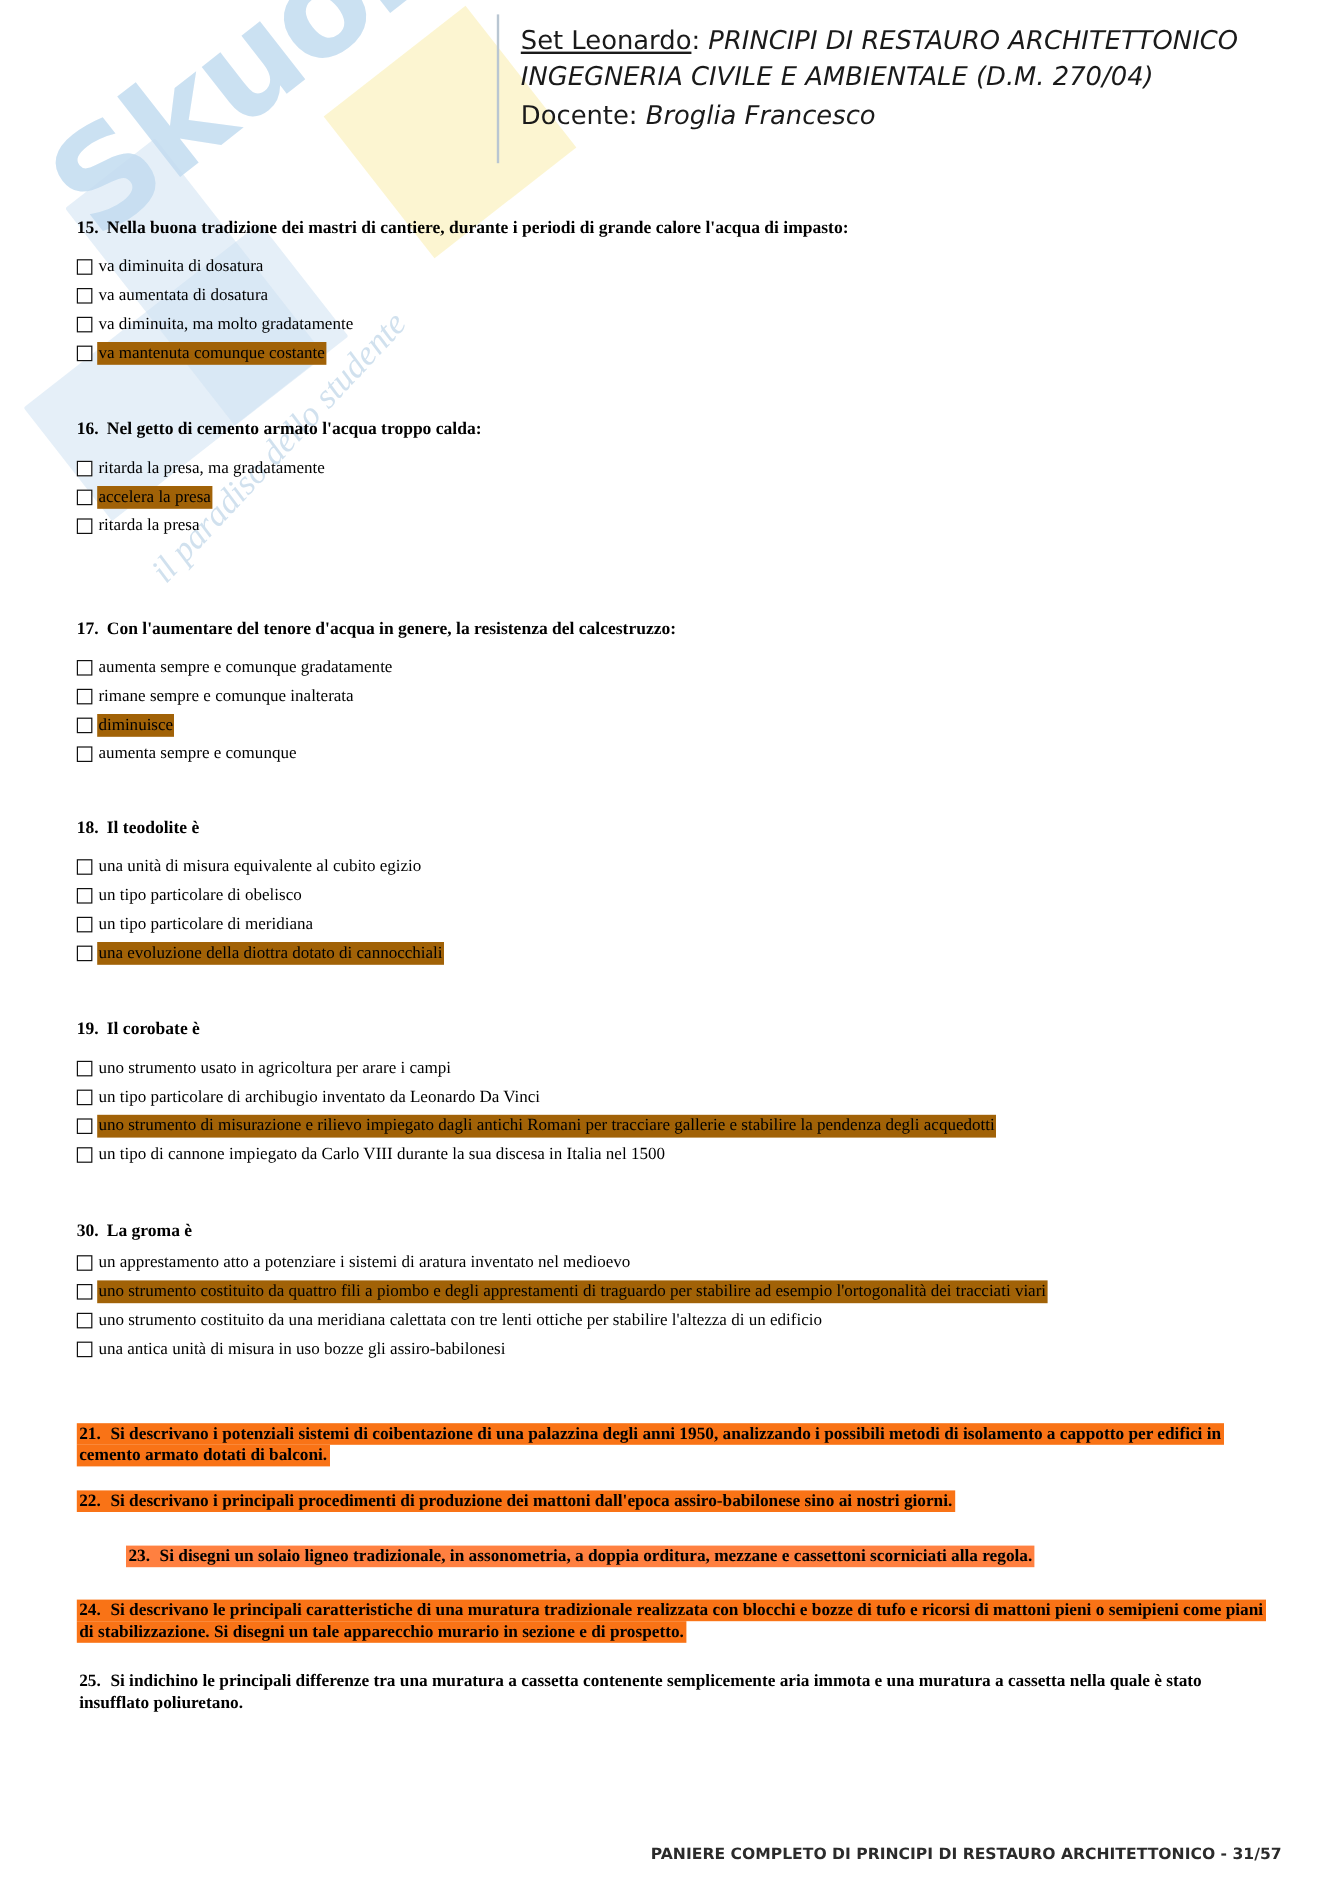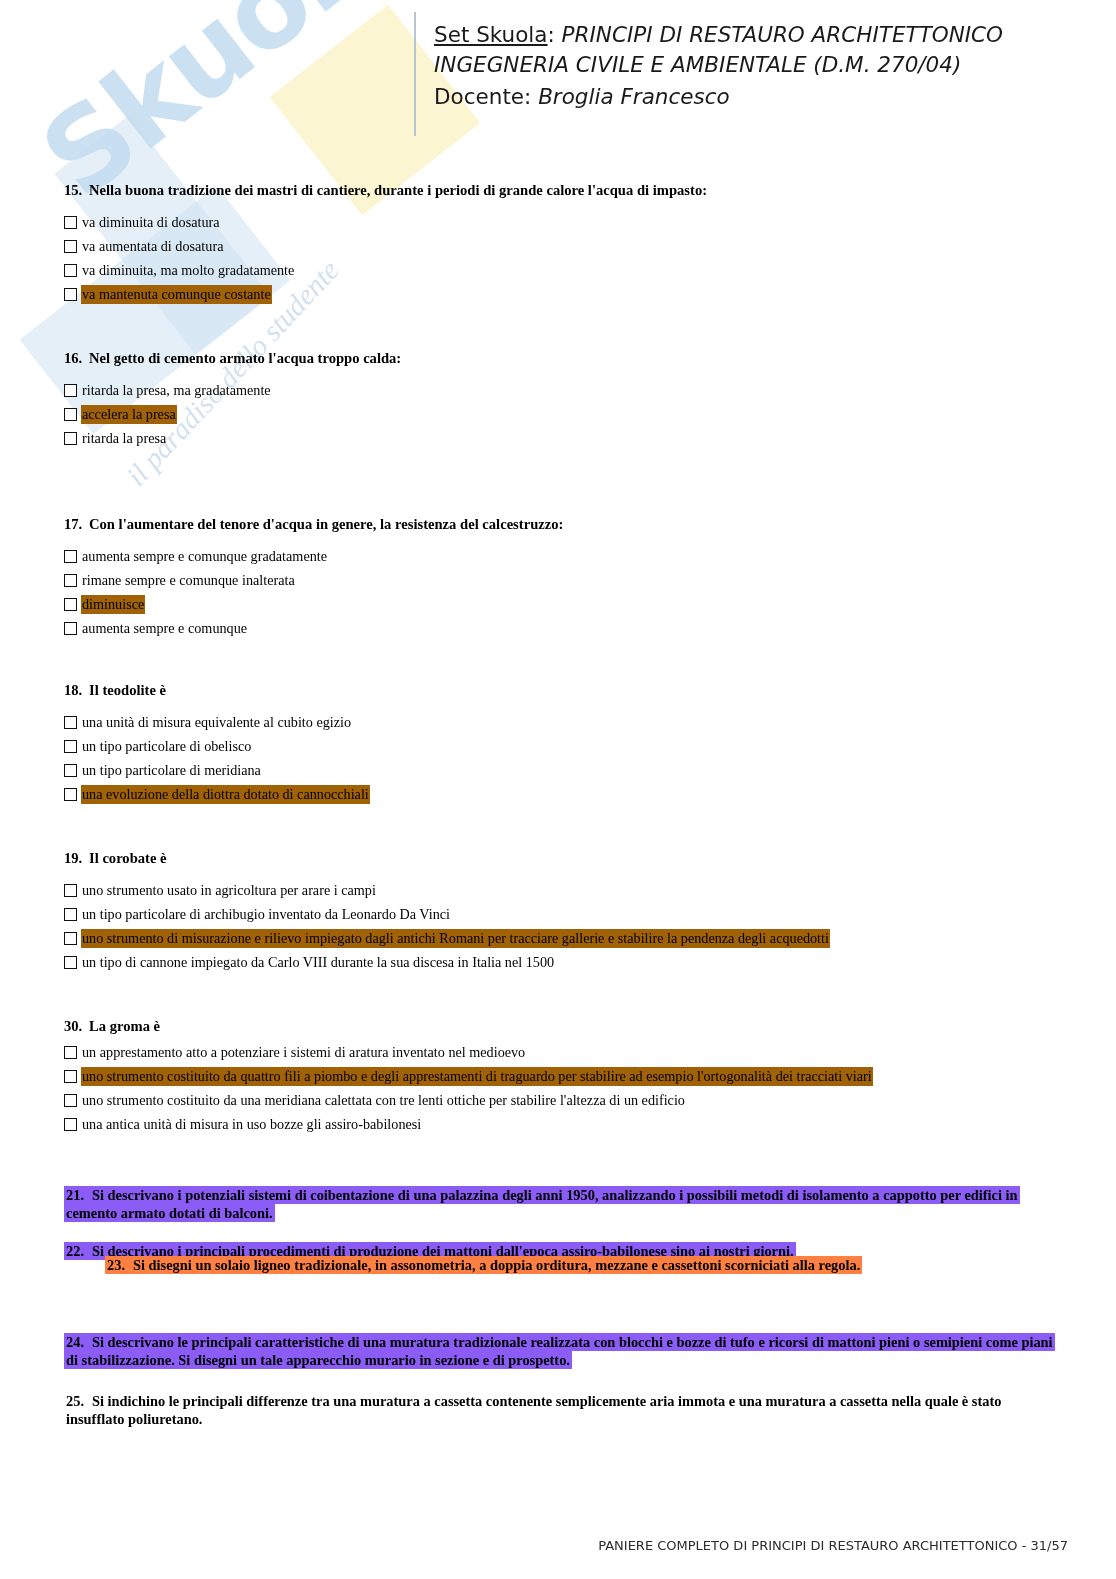--- a/index.html
+++ b/index.html
@@ -150,55 +150,56 @@
     left: 64px;
     font-weight: bold;
     font-size: 14.4px;
     line-height: 18px;
   }
   .oq .mark {
     padding: 1px 2px;
     box-decoration-break: clone;
     -webkit-box-decoration-break: clone;
   }
-  .mk-green { background: #8b5cf6; }
+  .mk-green { background: #f97316; }
   .mk-orange { background: #ff8040; }
   .mk-none { background: transparent; }
   .oq-num { display: inline-block; min-width: 26px; }
 
   
   .footer {
     position: absolute;
     left: 0;
     top: 1538px;
     width: 1068px;
     text-align: right;
     font-family: "DejaVu Sans", "Liberation Sans", sans-serif;
     font-size: 13px;
     color: #2b2b2b;
     z-index: 3;
+    font-weight: bold;
   }
 </style>
 </head>
 <body>
 
 <div id="page">
 
   <div class="wm-layer">
     <div class="wm-yellow" style="left:300px;top:35px;width:150px;height:150px;transform:rotate(-38deg);"></div>
     <div class="wm-bar" style="left:30px;top:250px;width:250px;height:120px;transform:rotate(-38deg);"></div>
     <div class="wm-bar" style="left:115px;top:120px;width:95px;height:230px;transform:rotate(-38deg);"></div>
     <div class="wm-logo-text"><span>Skuola</span></div>
     <div class="wm-tag">il paradiso dello studente</div>
   </div>
 
   <div class="header">
     <div class="hdr-divider"></div>
     <div class="hdr-text">
-      <div class="hdr-line1"><span class="lbl">Set Skuola</span><span>: </span><span class="val">PRINCIPI DI RESTAURO ARCHITETTONICO</span></div>
+      <div class="hdr-line1"><span class="lbl">Set Leonardo</span><span>: </span><span class="val">PRINCIPI DI RESTAURO ARCHITETTONICO</span></div>
       <div class="hdr-line2">INGEGNERIA CIVILE E AMBIENTALE (D.M. 270/04)</div>
       <div class="hdr-line3"><span>Docente</span><span>: </span><span class="val">Broglia Francesco</span></div>
     </div>
   </div>
 
   <div class="content" id="content-root">
       <div class="q-block" style="top: 182px;">
         <div class="q-title"><span class="q-num">15.</span><span>Nella buona tradizione dei mastri di cantiere, durante i periodi di grande calore l'acqua di impasto:</span></div>
         <div style="margin-top: 11px;">
           <div class="opt-row">
@@ -320,21 +321,21 @@
           </div>
         </div>
       </div>
       <div class="oq" style="top: 1186px; width: 1000px;">
         <div><span class="mark mk-green"><span class="oq-num">21.</span>Si descrivano i potenziali sistemi di coibentazione di una palazzina degli anni 1950, analizzando i possibili metodi di isolamento a cappotto per edifici in</span></div>
         <div><span class="mark mk-green">cemento armato dotati di balconi.</span></div>
       </div>
       <div class="oq" style="top: 1242px; width: 1000px;">
         <div><span class="mark mk-green"><span class="oq-num">22.</span>Si descrivano i principali procedimenti di produzione dei mattoni dall'epoca assiro-babilonese sino ai nostri giorni.</span></div>
       </div>
-      <div class="oq" style="top: 1256px; width: 1000px; padding-left: 41px;">
+      <div class="oq" style="top: 1288px; width: 1000px; padding-left: 41px;">
         <div><span class="mark mk-orange"><span class="oq-num">23.</span>Si disegni un solaio ligneo tradizionale, in assonometria, a doppia orditura, mezzane e cassettoni scorniciati alla regola.</span></div>
       </div>
       <div class="oq" style="top: 1333px; width: 1000px;">
         <div><span class="mark mk-green"><span class="oq-num">24.</span>Si descrivano le principali caratteristiche di una muratura tradizionale realizzata con blocchi e bozze di tufo e ricorsi di mattoni pieni o semipieni come piani</span></div>
         <div><span class="mark mk-green">di stabilizzazione. Si disegni un tale apparecchio murario in sezione e di prospetto.</span></div>
       </div>
       <div class="oq" style="top: 1392px; width: 1000px;">
         <div><span class="mark mk-none"><span class="oq-num">25.</span>Si indichino le principali differenze tra una muratura a cassetta contenente semplicemente aria immota e una muratura a cassetta nella quale è stato</span></div>
         <div><span class="mark mk-none">insufflato poliuretano.</span></div>
       </div>

